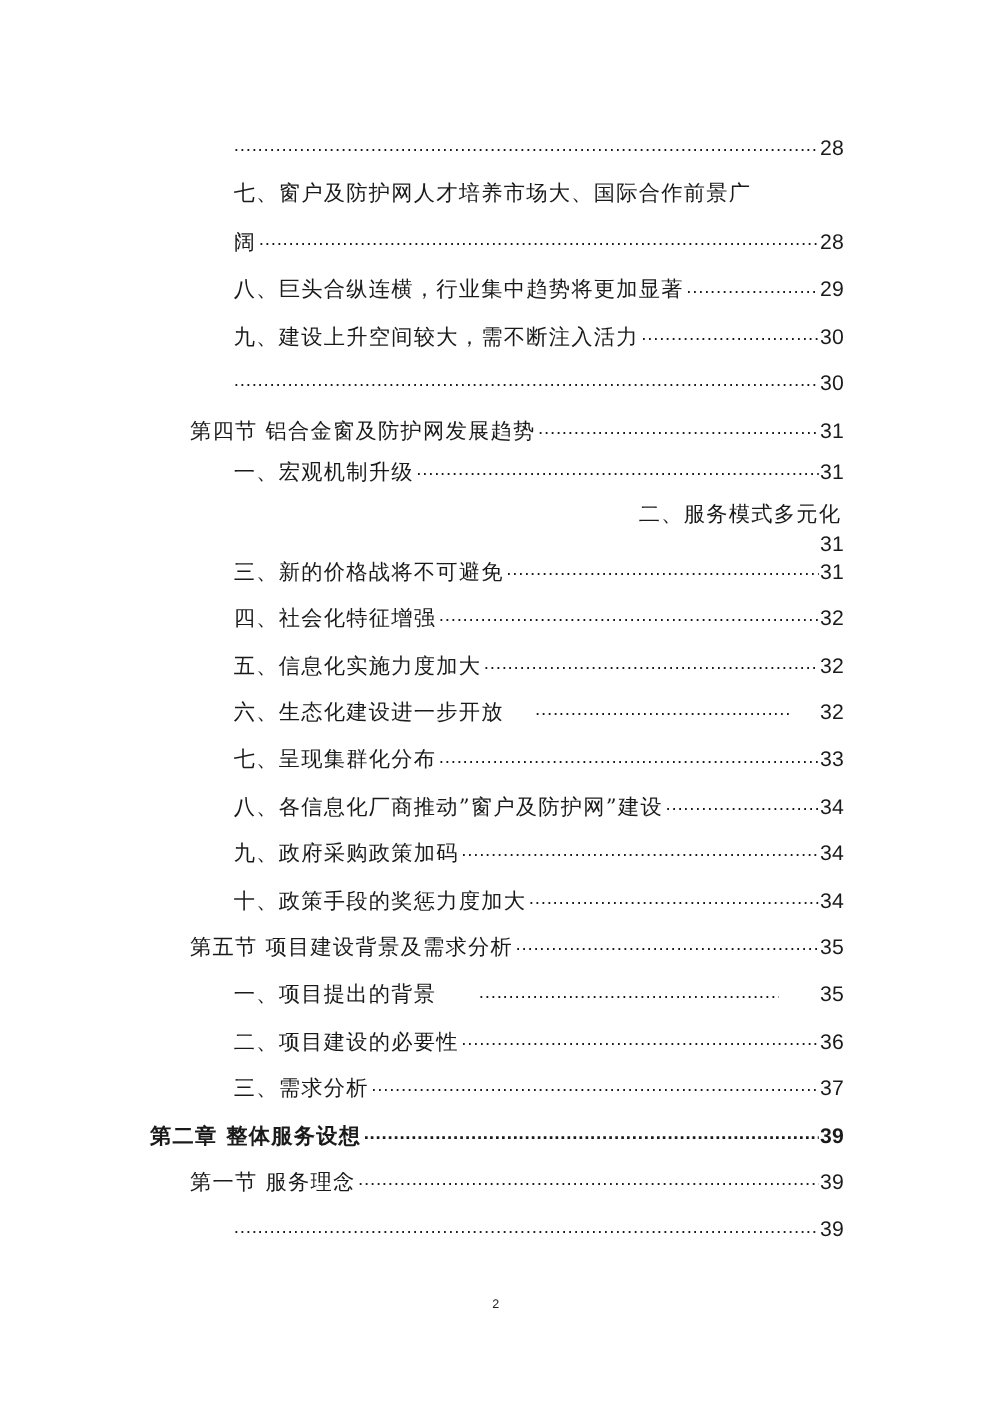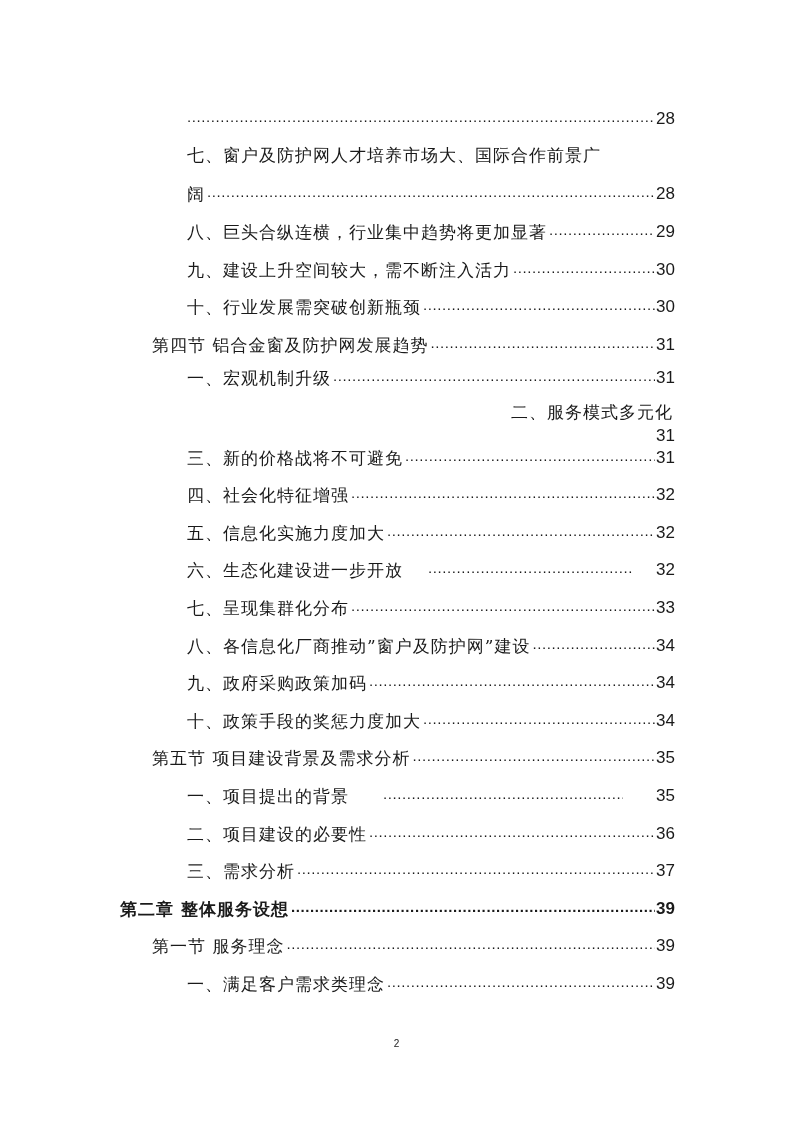--- a/index.html
+++ b/index.html
@@ -47,21 +47,20 @@
         <span class="label">八、巨头合纵连横，行业集中趋势将更加显著</span>
         <span class="dots"></span>
         <span class="page">29</span>
       </div>
       <div class="row lvl3" style="top: 150.6px;">
         <span class="label">九、建设上升空间较大，需不断注入活力</span>
         <span class="dots"></span>
         <span class="page">30</span>
       </div>
       <div class="row lvl3" style="top: 188.2px;">
-        <span class="label">十、行业发展需突破创新瓶颈</span>
         <span class="dots"></span>
         <span class="page">30</span>
       </div>
       <div class="row lvl2" style="top: 225.8px; justify-content: center;">
         <span class="label">第四节  铝合金窗及防护网发展趋势</span>
         <span class="dots"></span>
         <span class="page">31</span>
       </div>
       <div class="row lvl3" style="top: 259px;">
         <span class="label">一、宏观机制升级</span>
@@ -137,20 +136,19 @@
         <span class="label">第二章  整体服务设想</span>
         <span class="dots"></span>
         <span class="page">39</span>
       </div>
       <div class="row lvl2" style="top: 827.4px;">
         <span class="label">第一节  服务理念</span>
         <span class="dots"></span>
         <span class="page">39</span>
       </div>
       <div class="row lvl3" style="top: 865px;">
-        <span class="label">一、满足客户需求类理念</span>
         <span class="dots"></span>
         <span class="page">39</span>
       </div>
     </div>
 </div>
 
 <div class="page-number">2</div>
 
 </body></html>

